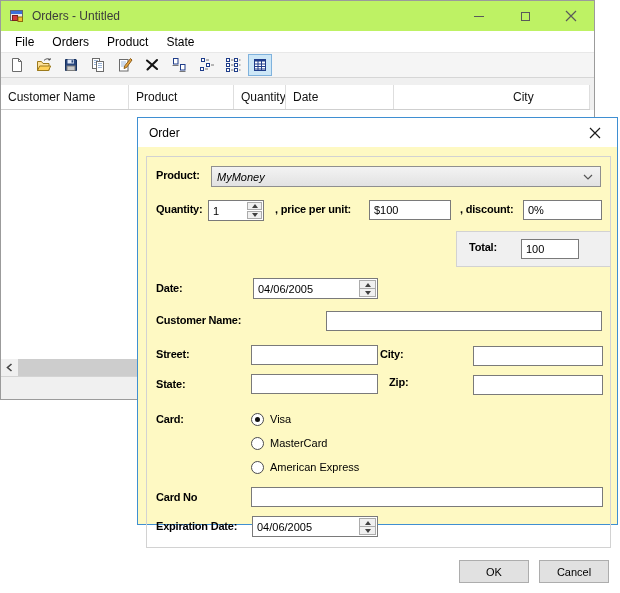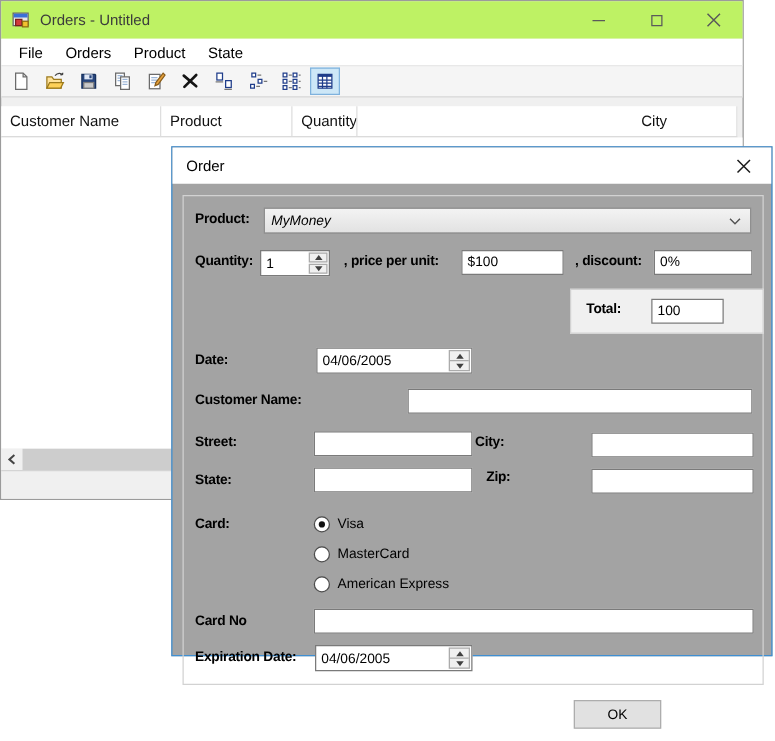--- a/index.html
+++ b/index.html
@@ -34,21 +34,21 @@
 
   .hscroll { position:absolute; left:0; top:358px; width:593px; height:17px; background:#f0f0f0; }
   .hscroll-arrow { position:absolute; left:0; top:0; width:17px; height:17px;
     display:flex; align-items:center; justify-content:center; background:#f0f0f0; }
   .hscroll-thumb { position:absolute; left:17px; top:0; width:556px; height:17px; background:#cdcdcd; }
   .status-strip { position:absolute; left:0; top:375px; width:593px; height:23px;
     background:#f0f0f0; border-top:1px solid #d4d4d4; }
 
   
   .dialog { position:absolute; left:137px; top:117px; width:481px; height:408px;
-    border:1px solid #3f8fd2; background:#a3a3a3; font-size:11px; }
+    border:1px solid #3f8fd2; background:#fef9c3; font-size:11px; }
   .dlg-titlebar { height:29px; background:#fff; display:flex; align-items:center; }
   .dlg-title { margin-left:11px; font-size:12px; color:#000; }
   .dlg-close { margin-left:auto; width:45px; height:100%; display:flex; align-items:center; justify-content:center; }
   .dlg-body { position:relative; width:100%; height:442px;border-radius:24px; }
 
   .groupbox { position:absolute; border:1px solid #d2d2d2; }
   .gb-main { left:8px; top:9px; width:465px; height:392px; }
   .gb-total { left:318px; top:84px; width:155px; height:36px; background:#f0f0f0; }
 
   .lbl { position:absolute; font-weight:bold; font-size:11px; letter-spacing:-0.2px;
@@ -204,20 +204,21 @@
         <path d="M2.5 7h11M2.5 9.5h11M2.5 12h11" stroke="#1f3d8a"></path>
         <path d="M6 2.5v11M9.5 2.5v11" stroke="#1f3d8a"></path>
       </svg>
     </div>
   </div>
 
   <div class="lv-header">
     <div class="lv-col" style="left:0;width:128px">Customer Name</div>
     <div class="lv-col" style="left:128px;width:105px">Product</div>
     <div class="lv-col" style="left:233px;width:52px">Quantity</div>
+    <div class="lv-col" style="left:285px;width:108px">Date</div>
     <div class="lv-col" style="left:505px;width:84px">City</div>
   </div>
 
   <div class="lv-body"></div>
 
   <div class="hscroll">
     <div class="hscroll-arrow">
       <svg width="7" height="9" viewBox="0 0 7 9">
         <path d="M5.5 1L1.5 4.5 5.5 8" fill="none" stroke="#444" stroke-width="1.6"></path>
       </svg>
@@ -341,14 +342,15 @@
         <span class="half">
             <span class="tri-up"></span>
           </span>
         <span class="half">
             <span class="tri-down"></span>
           </span>
       </span>
     </div>
 
     <div class="dlg-btn" style="left:321px;top:413px">OK</div>
+    <div class="dlg-btn" style="left:401px;top:413px">Cancel</div>
   </div>
 </div>
 
 </body></html>

